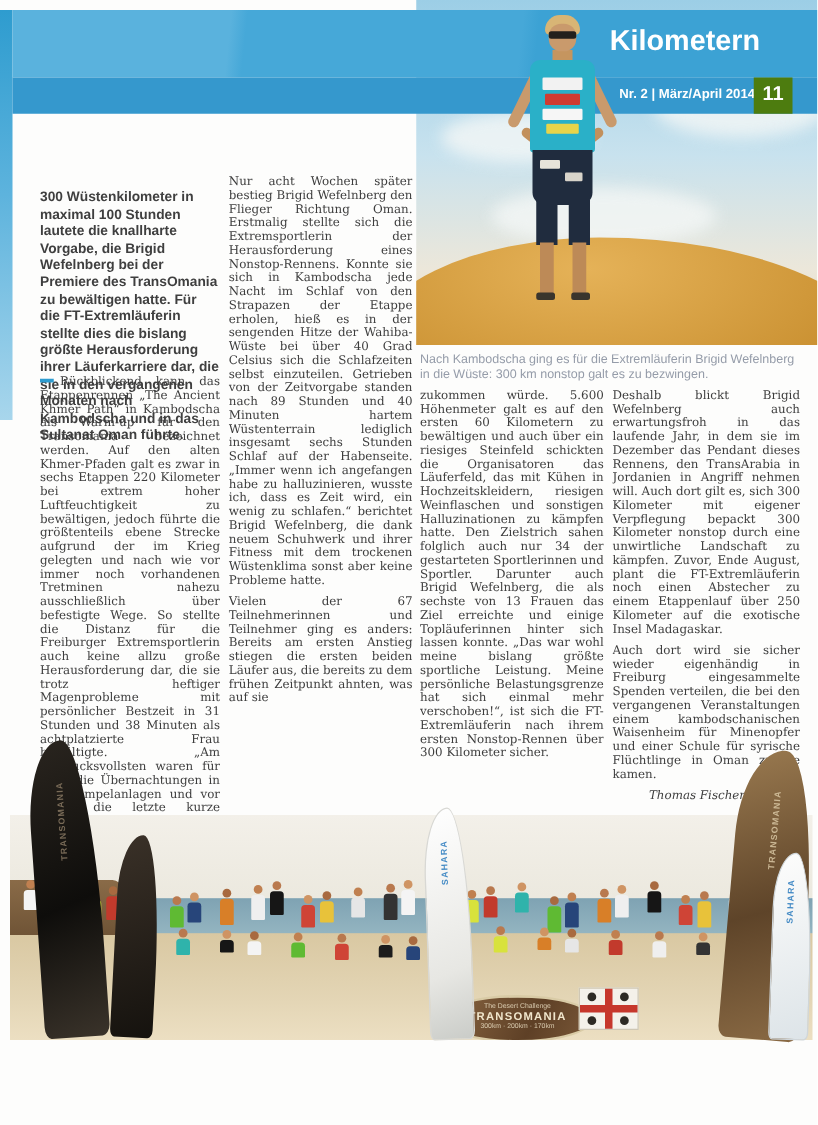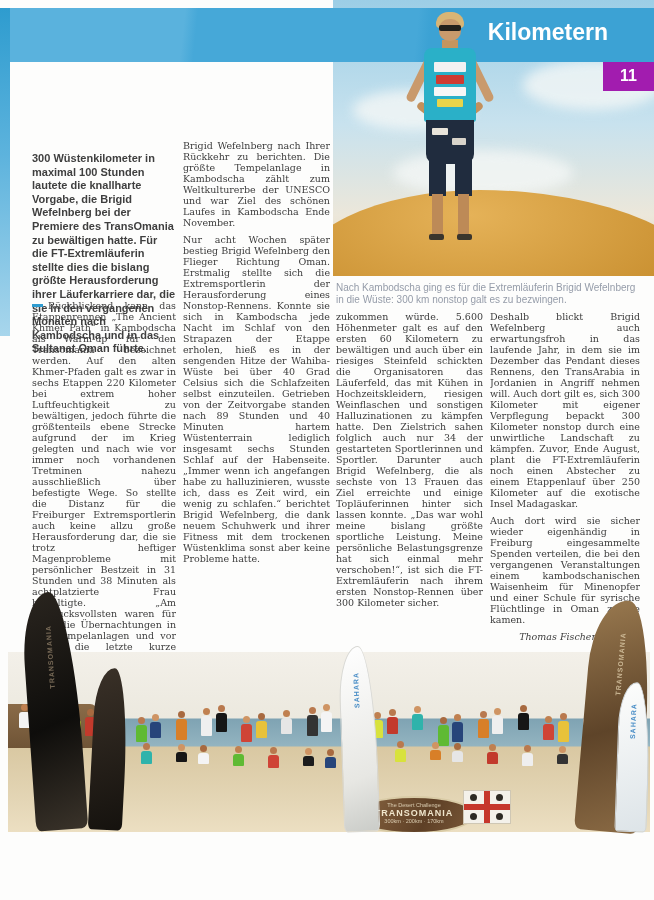--- a/index.html
+++ b/index.html
@@ -6,21 +6,21 @@
   .page{position:relative;width:654px;height:900px;background:#fdfdfc;overflow:hidden;
         font-family:"Liberation Sans",sans-serif;}
   
   .left-strip{position:absolute;left:0;top:8px;width:10px;height:328px;
       background:linear-gradient(#2e9ccf,#5db3dd 45%,#a8d6ec);}
   .band-a{position:absolute;left:10px;top:8px;width:644px;height:54px;z-index:2;
       background:linear-gradient(96deg,#5ab2dd 0%,#5ab2dd 27%,#46a8d8 29%,#46a8d8 63%,#3ca2d4 65%,#3ca2d4 100%);}
   .band-b{position:absolute;left:10px;top:62px;width:644px;height:29px;z-index:2;background:#3598cd;}
   .section-label{position:absolute;right:46px;top:11px;color:#fff;font-size:23px;font-weight:bold;}
   .issue-label{position:absolute;right:50px;top:7px;color:#fff;font-size:10.5px;font-weight:bold;}
-  .pagenum-box{position:absolute;left:603px;top:62px;width:51px;height:29px;z-index:2;background:#a21caf;}
+  .pagenum-box{position:absolute;left:603px;top:62px;width:31px;height:29px;z-index:2;background:#4d7c0f;}
   .pagenum-box span{display:block;text-align:center;color:#fff;font-weight:bold;font-size:16px;margin-top:5px;}
   
   .photo-top{position:absolute;left:333px;top:0;width:321px;height:276px;overflow:hidden;z-index:1;
       background:linear-gradient(#9ccee6,#c8e2ee 45%,#ece7da 78%,#e2d6bd);}
   .cloud{position:absolute;background:#f4f7f6;border-radius:50%;filter:blur(6px);opacity:.8;}
   .dune{position:absolute;left:-40px;top:190px;width:420px;height:140px;
       background:radial-gradient(ellipse at 42% 18%,#e5b258,#cb9233 65%,#b97f27);
       border-radius:48% 60% 0 0 / 70% 80% 0 0;}
   .runner{position:absolute;left:400px;top:6px;width:110px;height:250px;z-index:3;}
   .runner div{position:absolute;}
@@ -103,20 +103,23 @@
 </style>
 </head>
 <body>
 
 <div class="page">
 
   <div class="left-strip"></div>
   <div class="band-a">
     <span class="section-label">Kilometern</span>
   </div>
+  <div class="band-b">
+    <span class="issue-label">Nr. 2 | März/April 2014</span>
+  </div>
   <div class="pagenum-box">
     <span>11</span>
   </div>
 
   <div class="photo-top">
     <div class="cloud" style="left:20px;top:90px;width:120px;height:40px;"></div>
     <div class="cloud" style="left:190px;top:60px;width:140px;height:50px;"></div>
     <div class="cloud" style="left:60px;top:150px;width:180px;height:46px;"></div>
     <div class="dune"></div>
   </div>
@@ -148,22 +151,22 @@
     <div class="shades"></div>
   </div>
 
   <div class="intro">300 Wüstenkilometer in maximal 100 Stunden lautete die knallharte Vorgabe, die Brigid Wefelnberg bei der Premiere des TransOmania zu bewältigen hatte. Für die FT-Extremläuferin stellte dies die bislang größte Herausforderung ihrer Läuferkarriere dar, die sie in den vergangenen Monaten nach Kambodscha und in das Sultanat Oman führte.</div>
 
   <div class="bodycol col1">
     <p><span class="pmark"></span><span>Rückblickend kann das Etappenrennen „The Ancient Khmer Path“ in Kambodscha als Warm-up für den Transomania bezeichnet werden. Auf den alten Khmer-Pfaden galt es zwar in sechs Etappen 220 Kilometer bei extrem hoher Luftfeuchtigkeit zu bewältigen, jedoch führte die größtenteils ebene Strecke aufgrund der im Krieg gelegten und nach wie vor immer noch vorhandenen Tretminen nahezu ausschließlich über befestigte Wege. So stellte die Distanz für die Freiburger Extremsportlerin auch keine allzu große Herausforderung dar, die sie trotz heftiger Magenprobleme mit persönlicher Bestzeit in 31 Stunden und 38 Minuten als achtplatzierte Frau bewältigte. „Am eindrucksvollsten waren für mich die Übernachtungen in den Tempelanlagen und vor allem die letzte kurze Etappe. Sie</span></p>
 
   </div>
   <div class="bodycol col2">
-    <p>Brigid Wefelnberg nach Ihrer Rückkehr zu berichten. Die größte Tempelanlage in Kambodscha zählt zum Weltkulturerbe der UNESCO und war Ziel des schönen Laufes in Kambodscha Ende November.</p>
     <p>Nur acht Wochen später bestieg Brigid Wefelnberg den Flieger Richtung Oman. Erstmalig stellte sich die Extremsportlerin der Herausforderung eines Nonstop-Rennens. Konnte sie sich in Kambodscha jede Nacht im Schlaf von den Strapazen der Etappe erholen, hieß es in der sengenden Hitze der Wahiba-Wüste bei über 40 Grad Celsius sich die Schlafzeiten selbst einzuteilen. Getrieben von der Zeitvorgabe standen nach 89 Stunden und 40 Minuten hartem Wüstenterrain lediglich insgesamt sechs Stunden Schlaf auf der Habenseite. „Immer wenn ich angefangen habe zu halluzinieren, wusste ich, dass es Zeit wird, ein wenig zu schlafen.“ berichtet Brigid Wefelnberg, die dank neuem Schuhwerk und ihrer Fitness mit dem trockenen Wüstenklima sonst aber keine Probleme hatte.</p>
+    <p>Vielen der 67 Teilnehmerinnen und Teilnehmer ging es anders: Bereits am ersten Anstieg stiegen die ersten beiden Läufer aus, die bereits zu dem frühen Zeitpunkt ahnten, was auf sie</p>
   </div>
   <div class="bodycol col3">
     <p>zukommen würde. 5.600 Höhenmeter galt es auf den ersten 60 Kilometern zu bewältigen und auch über ein riesiges Steinfeld schickten die Organisatoren das Läuferfeld, das mit Kühen in Hochzeitskleidern, riesigen Weinflaschen und sonstigen Halluzinationen zu kämpfen hatte. Den Zielstrich sahen folglich auch nur 34 der gestarteten Sportlerinnen und Sportler. Darunter auch Brigid Wefelnberg, die als sechste von 13 Frauen das Ziel erreichte und einige Topläuferinnen hinter sich lassen konnte. „Das war wohl meine bislang größte sportliche Leistung. Meine persönliche Belastungsgrenze hat sich einmal mehr verschoben!“, ist sich die FT-Extremläuferin nach ihrem ersten Nonstop-Rennen über 300 Kilometer sicher.</p>
   </div>
   <div class="bodycol col4">
     <p>Deshalb blickt Brigid Wefelnberg auch erwartungsfroh in das laufende Jahr, in dem sie im Dezember das Pendant dieses Rennens, den TransArabia in Jordanien in Angriff nehmen will. Auch dort gilt es, sich 300 Kilometer mit eigener Verpflegung bepackt 300 Kilometer nonstop durch eine unwirtliche Landschaft zu kämpfen. Zuvor, Ende August, plant die FT-Extremläuferin noch einen Abstecher zu einem Etappenlauf über 250 Kilometer auf die exotische Insel Madagaskar.</p>
     <p>Auch dort wird sie sicher wieder eigenhändig in Freiburg eingesammelte Spenden verteilen, die bei den vergangenen Veranstaltungen einem kambodschanischen Waisenheim für Minenopfer und einer Schule für syrische Flüchtlinge in Oman zugute kamen.</p>
     <p class="author">Thomas Fischer</p>
   </div>
 

